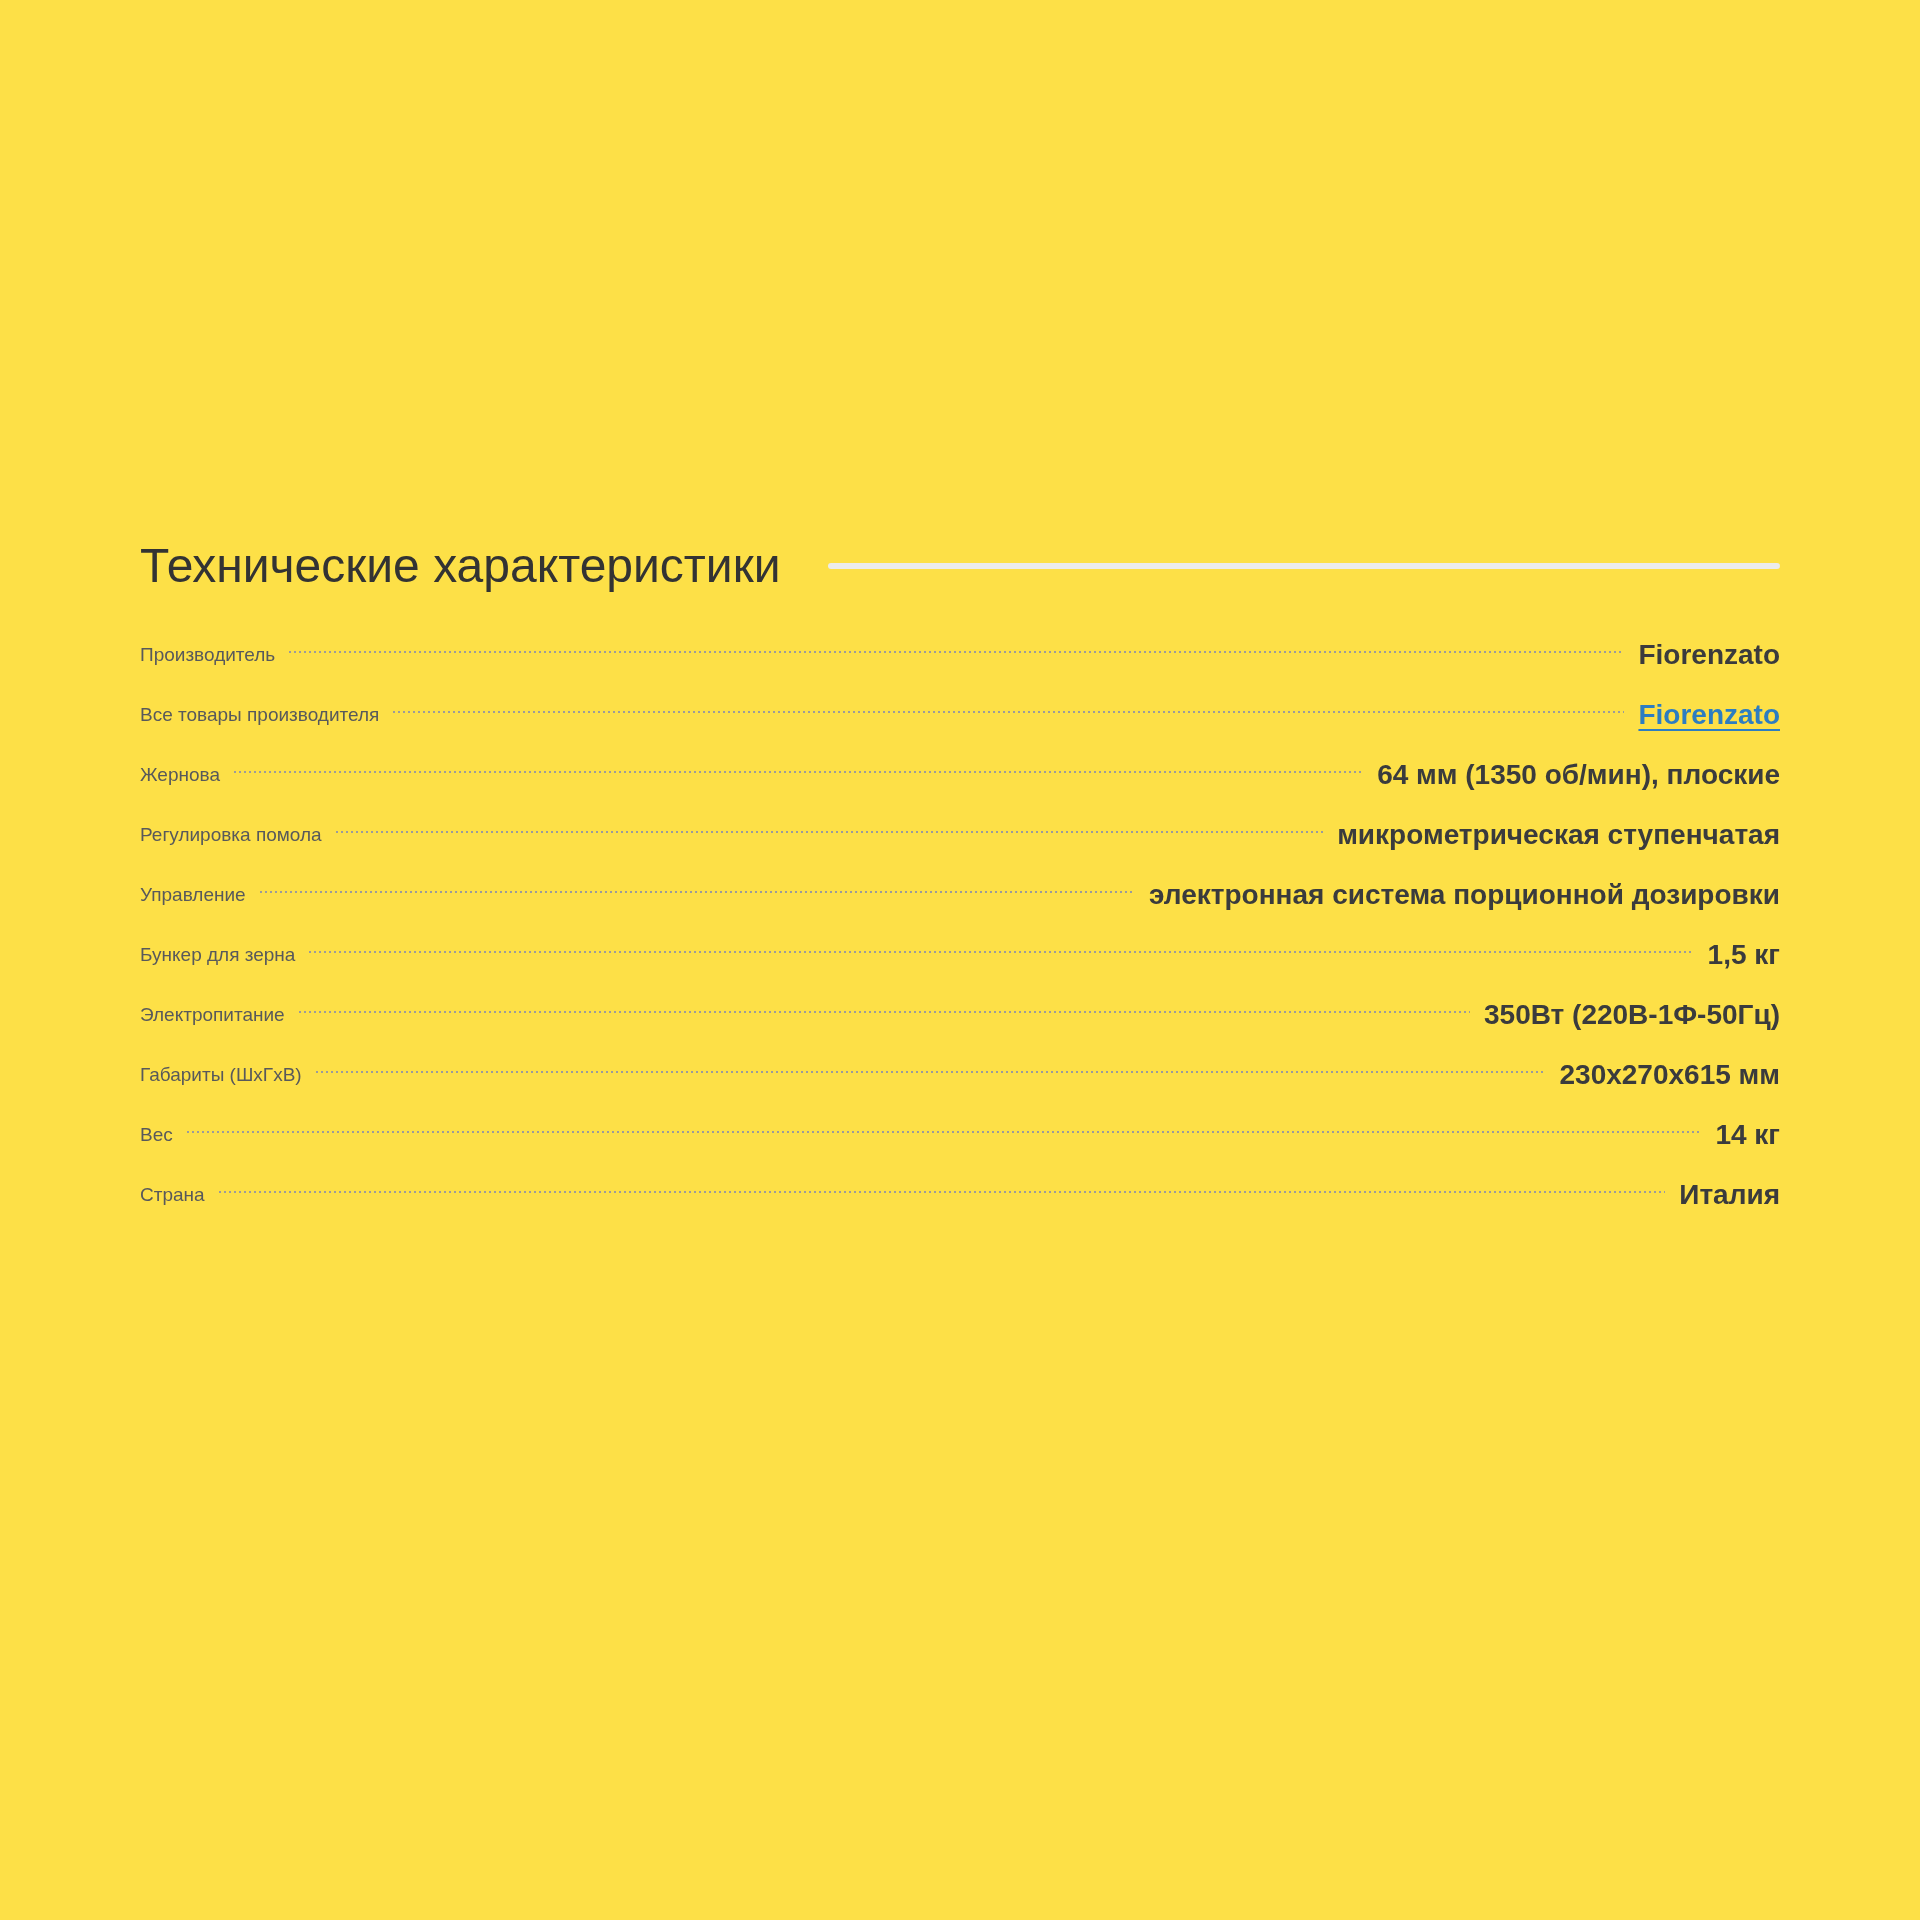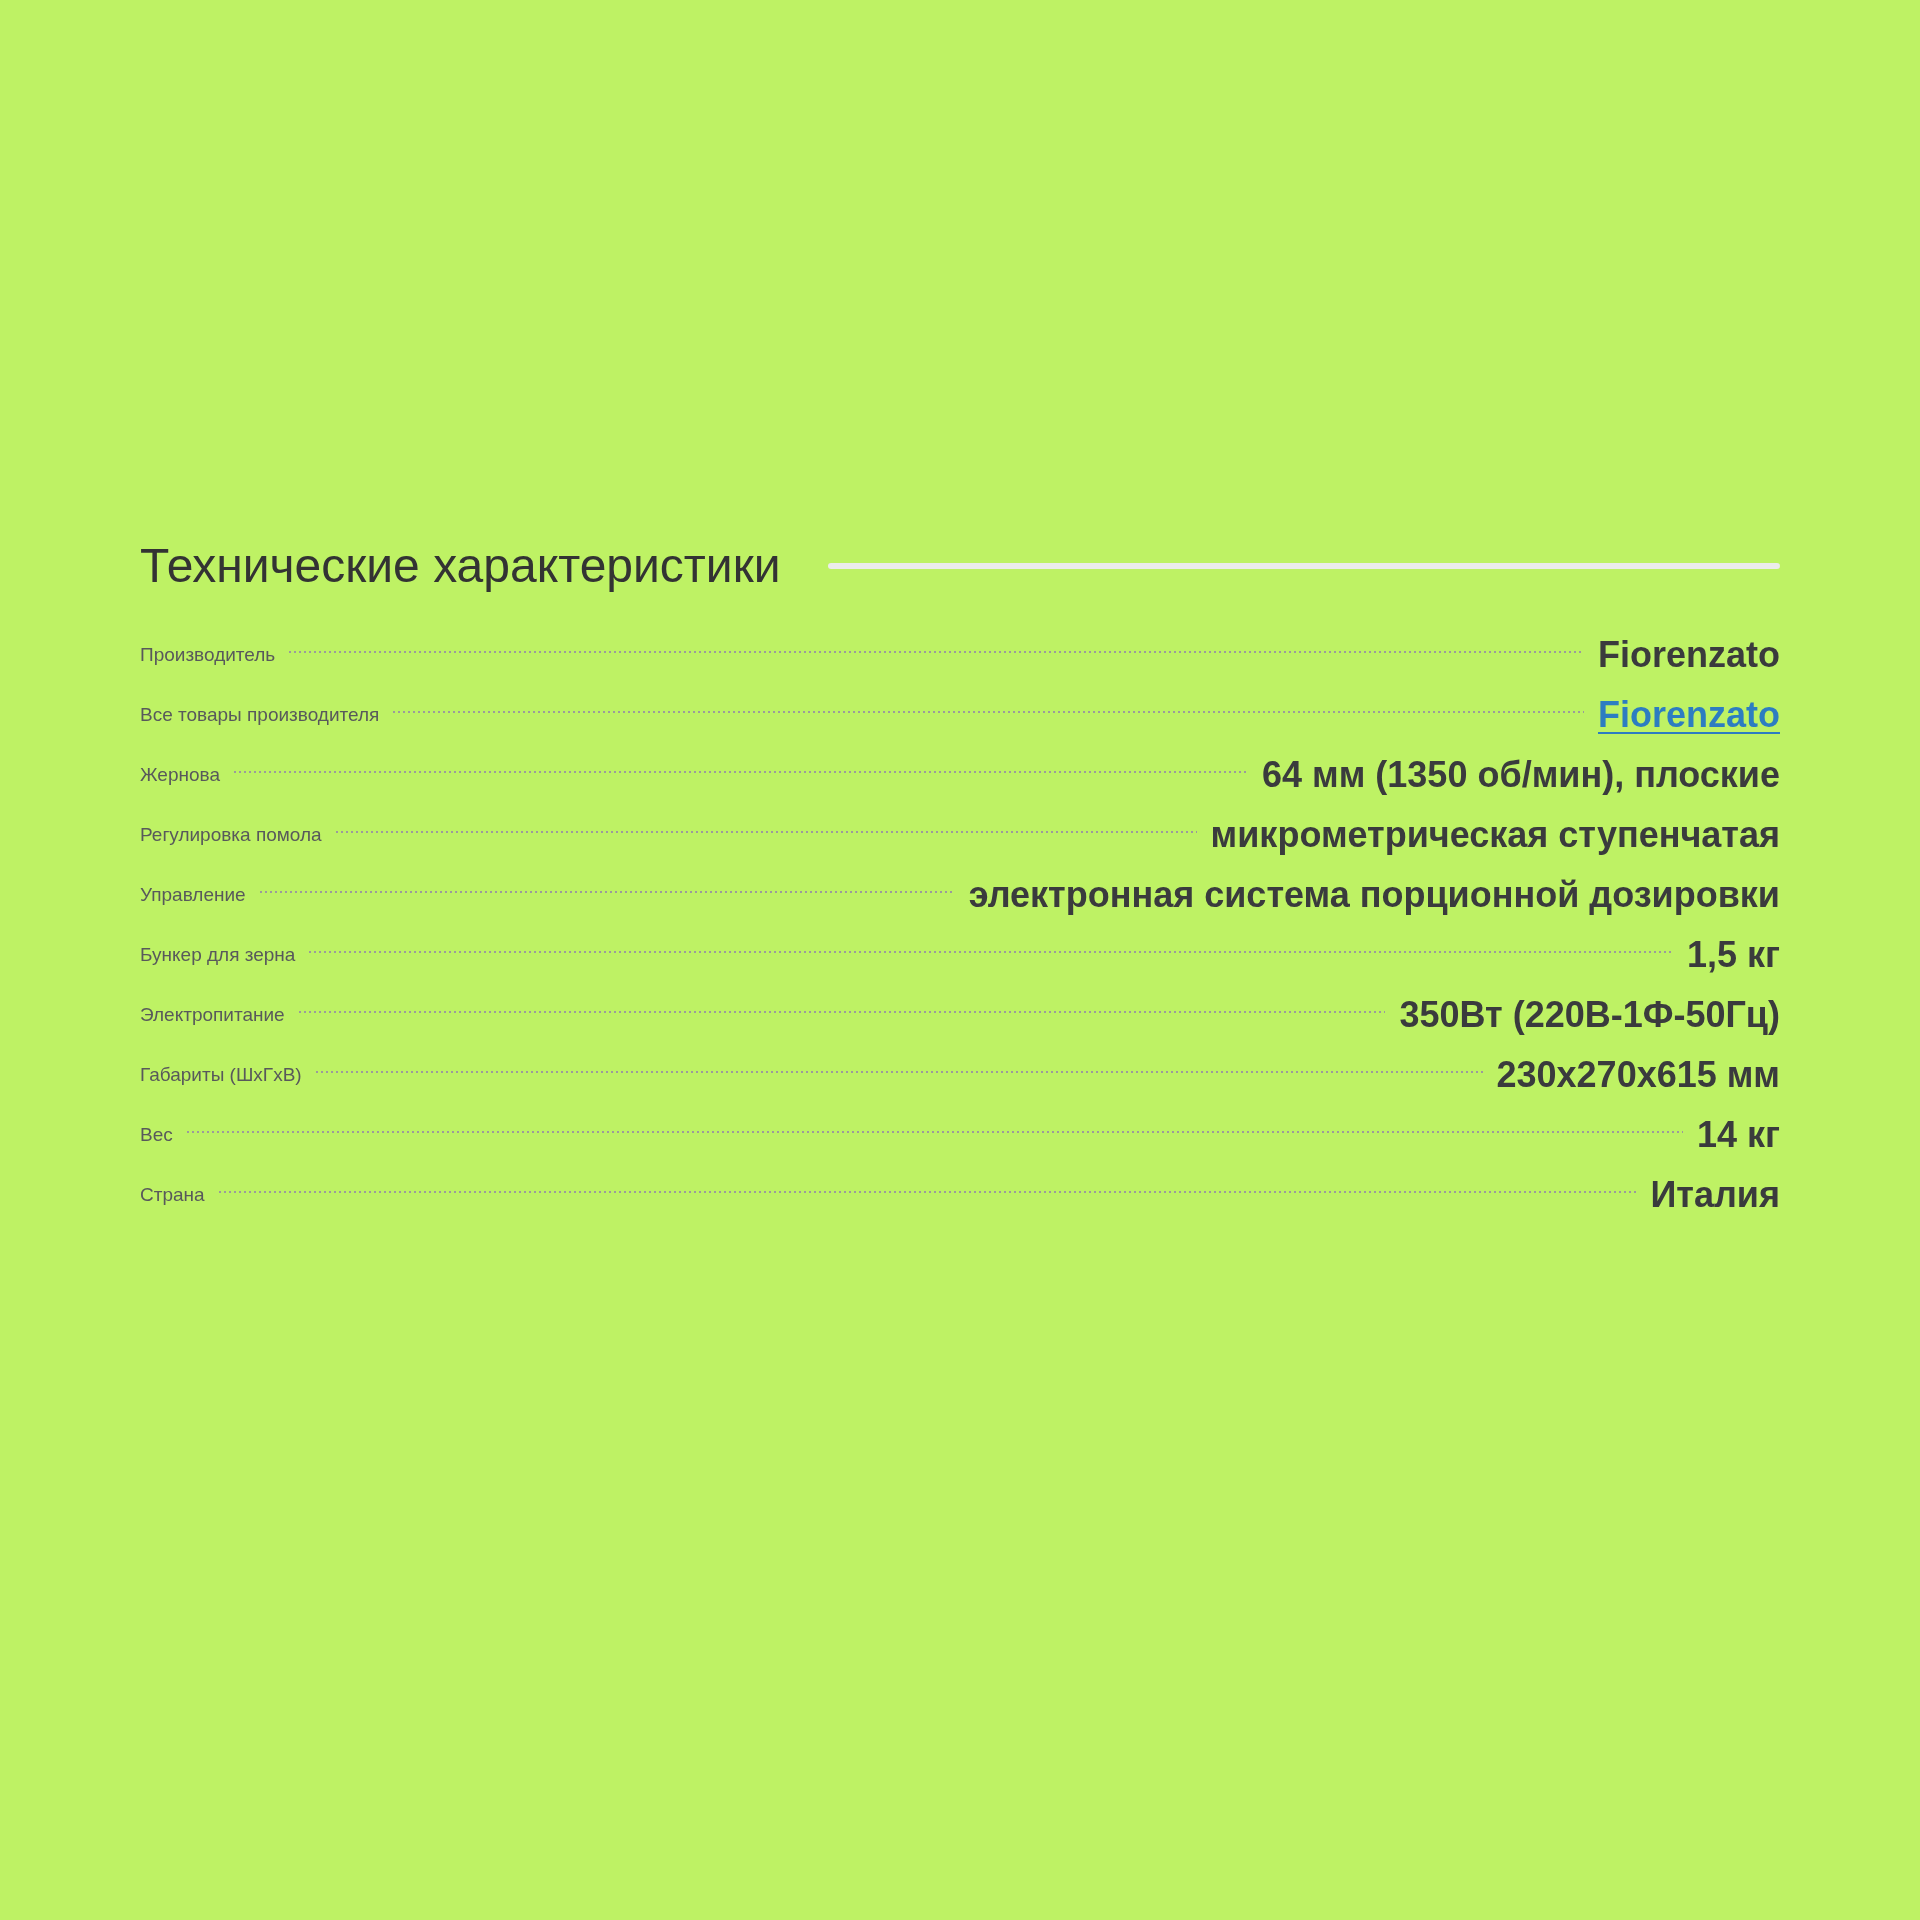--- a/index.html
+++ b/index.html
@@ -3,21 +3,21 @@
 <meta charset="utf-8">
 <style>
   html, body {
     margin: 0;
     padding: 0;
     background: #ffffff;
   }
   .page {
     width: 1920px;
     height: 1920px;
-    background: #bef264;
+    background: #fde047;
     overflow: hidden;
     font-family: "Liberation Sans", "DejaVu Sans", sans-serif;
     box-sizing: border-box;
   }
   .specs {
     margin: 537px 140px 0 140px; 
   }
   .specs-header {
     display: flex;
     align-items: center;
@@ -55,21 +55,21 @@
   .leader {
     flex: 1;
     min-width: 26px;
     height: 2px;
     margin: 0 14px;
     transform: translateY(-3px);
     background-image: repeating-linear-gradient(90deg, #9b9b9b 0 2px, transparent 2px 5px);
     background-repeat: repeat-x;
   }
   .spec-value {
-    font-size: 36px;
+    font-size: 28px;
     font-weight: 700;
     color: #3a3b3d;
     white-space: nowrap;
     text-align: right;
   }
   .spec-value.link {
     color: #2d7dc1;
     text-decoration: underline;
     text-underline-offset: 5px;
     text-decoration-thickness: 2px;

